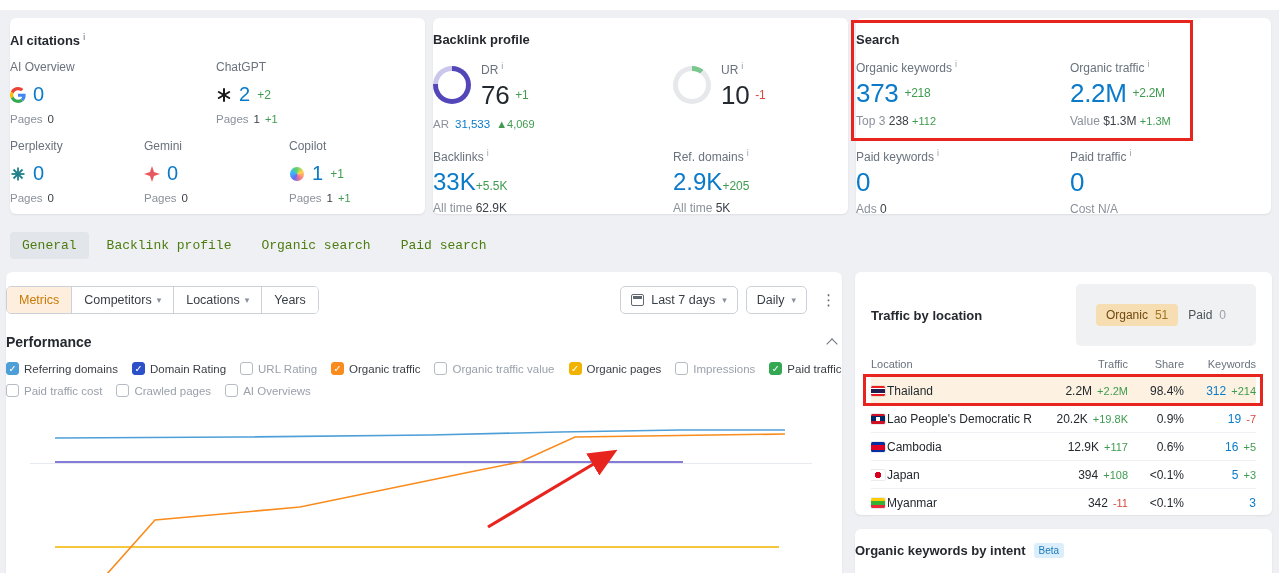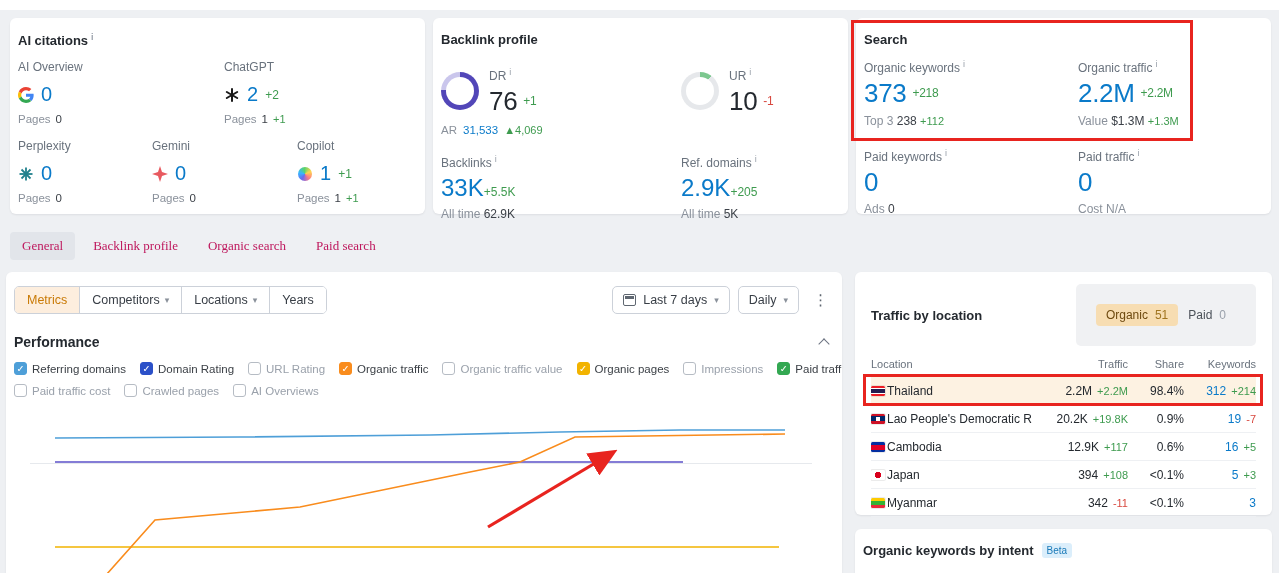--- a/index.html
+++ b/index.html
@@ -1,19 +1,19 @@
 <!DOCTYPE html>
 <html><head>
 <meta charset="utf-8">
 <style>
 *{box-sizing:border-box;margin:0;padding:0}
 html,body{width:1279px;height:573px}
 body{font-family:"Liberation Sans","DejaVu Sans",sans-serif;background:#eef0f3;color:#24292f;overflow:hidden;position:relative;font-size:13px}
 .strip-top{position:absolute;left:0;top:0;width:1279px;height:10px;background:#ffffff}
-.card{position:absolute;background:#fff;border-radius:6px;box-shadow:0 1px 2px rgba(27,31,35,.08);padding:14px 8px}
+.card{position:absolute;background:#fff;border-radius:6px;box-shadow:0 1px 2px rgba(27,31,35,.08);padding:14px 0}
 .card-title{font-size:13px;font-weight:700;color:#24292f}
 .info{display:inline-block;font-size:9px;color:#9aa1ab;margin-left:3px;vertical-align:super;font-style:normal}
 .info::after{content:"i"}
 .metric-label{font-size:12px;color:#69727d;margin-bottom:4px;white-space:nowrap}
 .big{font-size:26px;letter-spacing:-.3px;color:#0a7ac9;line-height:1.1;display:flex;align-items:center;gap:6px}
 .big.dark{color:#24292f}
 .mid{font-size:24px;color:#0a7ac9;line-height:1.15;display:flex;align-items:baseline;}
 .chg{font-size:12px}
 .chg.s{font-size:11px}
 .chg.up{color:#3e9b4f}
@@ -31,32 +31,32 @@
 .ai-item{display:flex;flex-direction:column}
 .ai-row1 .ai-item:nth-child(1){width:206px}
 .ai-row2 .ai-item:nth-child(1){width:134px}
 .ai-row2 .ai-item:nth-child(2){width:145px}
 .ai-val-row{display:flex;align-items:center;gap:7px;font-size:20px;color:#0a7ac9;margin-top:5px}
 .ai-icon{width:16px;height:16px;display:inline-flex;align-items:center;justify-content:center;flex:none}
 .ai-icon svg{width:16px;height:16px}
 .copilot-dot{width:14px;height:14px;border-radius:50%;background:conic-gradient(from 210deg,#6a6af0,#38b6ff,#58d36b,#ffd34e,#ff7a85,#6a6af0)}
 .pages-line{font-size:11.5px;color:#8a919b;margin-top:7px;display:flex;gap:5px;align-items:baseline}
 .pages-line .val{color:#3c4148}
-.bl-grid{display:grid;grid-template-columns:240px 1fr;row-gap:18px;margin-top:20px}
+.bl-grid{display:grid;grid-template-columns:240px 1fr;row-gap:18px;margin-top:14px}
 .donut-row{display:flex;gap:10px;align-items:center}
 .donut{width:38px;height:38px;border-radius:50%;position:relative;flex:none}
 .donut::after{content:"";position:absolute;inset:5px;background:#fff;border-radius:50%}
 .donut-dr{background:conic-gradient(#5246b8 0 274deg,#cac6ec 274deg 360deg)}
 .donut-ur{background:conic-gradient(#7cc78f 0 36deg,#e6e8eb 36deg 360deg)}
 .ar-line{font-size:11.5px;margin-top:8px;display:flex;gap:6px;align-items:baseline}
 
 .search-grid{display:grid;grid-template-columns:214px 1fr;row-gap:20px;margin-top:12px}
 
 .tabs{position:absolute;left:10px;top:232px;display:flex;gap:6px;align-items:center}
-.tab{border:none;background:transparent;font-size:13px;color:#be185d;padding:6px 12px;border-radius:4px;cursor:pointer;font-family:Liberation Serif, serif}
+.tab{border:none;background:transparent;font-size:13px;color:#4d7c0f;padding:6px 12px;border-radius:4px;cursor:pointer;font-family:Liberation Mono, monospace}
 .tab.active{background:#e2e5ea}
 
 #card-main{left:6px;top:272px;width:836px;height:340px;overflow:hidden}
 .toolbar{display:flex;justify-content:space-between;align-items:center}
 .seg-group{display:inline-flex;border:1px solid #ccd1d9;border-radius:5px;overflow:hidden}
 .seg{font-size:12.5px;color:#383e46;background:#fff;padding:6px 12px;border:none;border-left:1px solid #ccd1d9;display:inline-flex;gap:5px;align-items:center;cursor:pointer;font-family:inherit}
 .seg:first-child{border-left:none}
 .seg.active{background:#fdeede;color:#c97a06}
 .caret{font-size:9px;color:#8a919b}
 .toolbar-right{display:flex;gap:8px;align-items:center}

